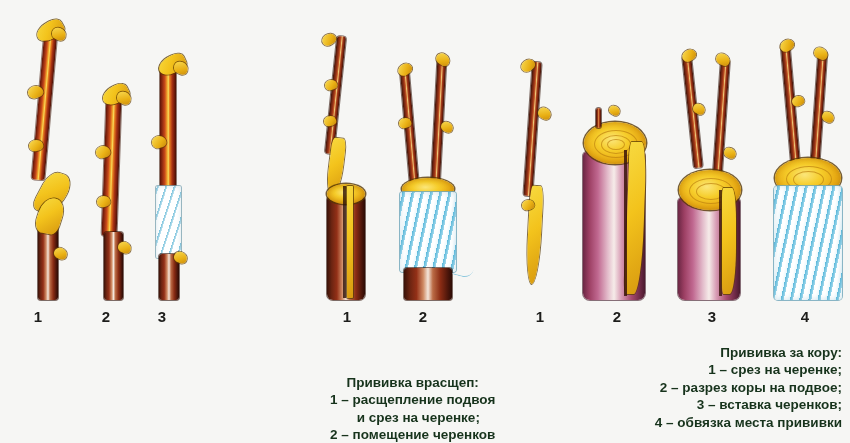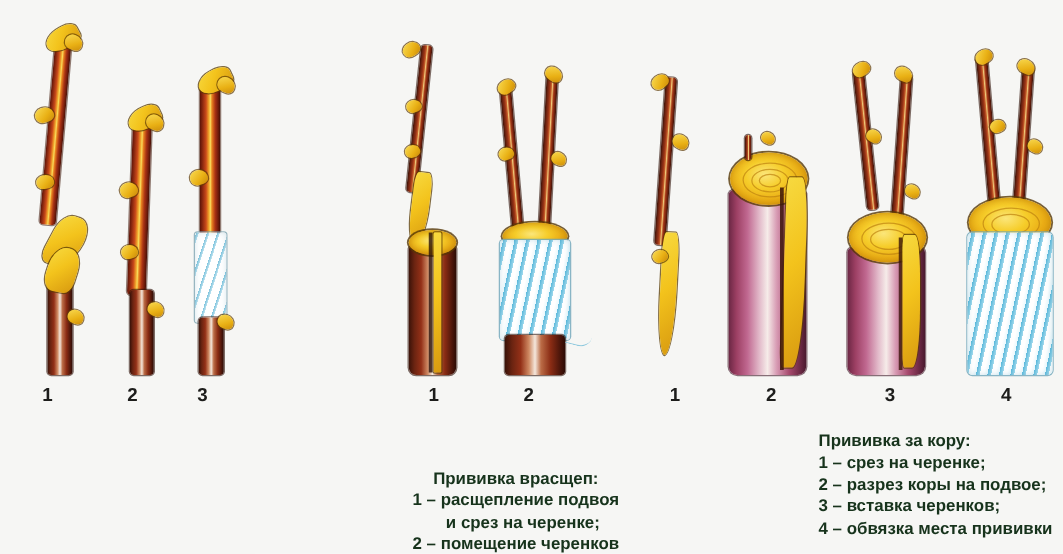--- a/index.html
+++ b/index.html
@@ -94,21 +94,21 @@
     text-align:center;width:20px;
   }
 
   
   .caption{
     position:absolute;font-size:13.5px;font-weight:bold;
     color:#17331c;line-height:17.4px;white-space:pre;
   }
   .cap-left{left:10px;top:344px;text-align:left;}
   .cap-mid{left:330px;top:344px;text-align:center;margin-top:30px;}
-  .cap-right{right:8px;top:344px;text-align:left;}
+  .cap-right{right:8px;top:344px;text-align:right;}
 </style>
 </head>
 <body>
 
 <div id="page">
 
   <div class="illus">
 
     <div class="fig">
 

